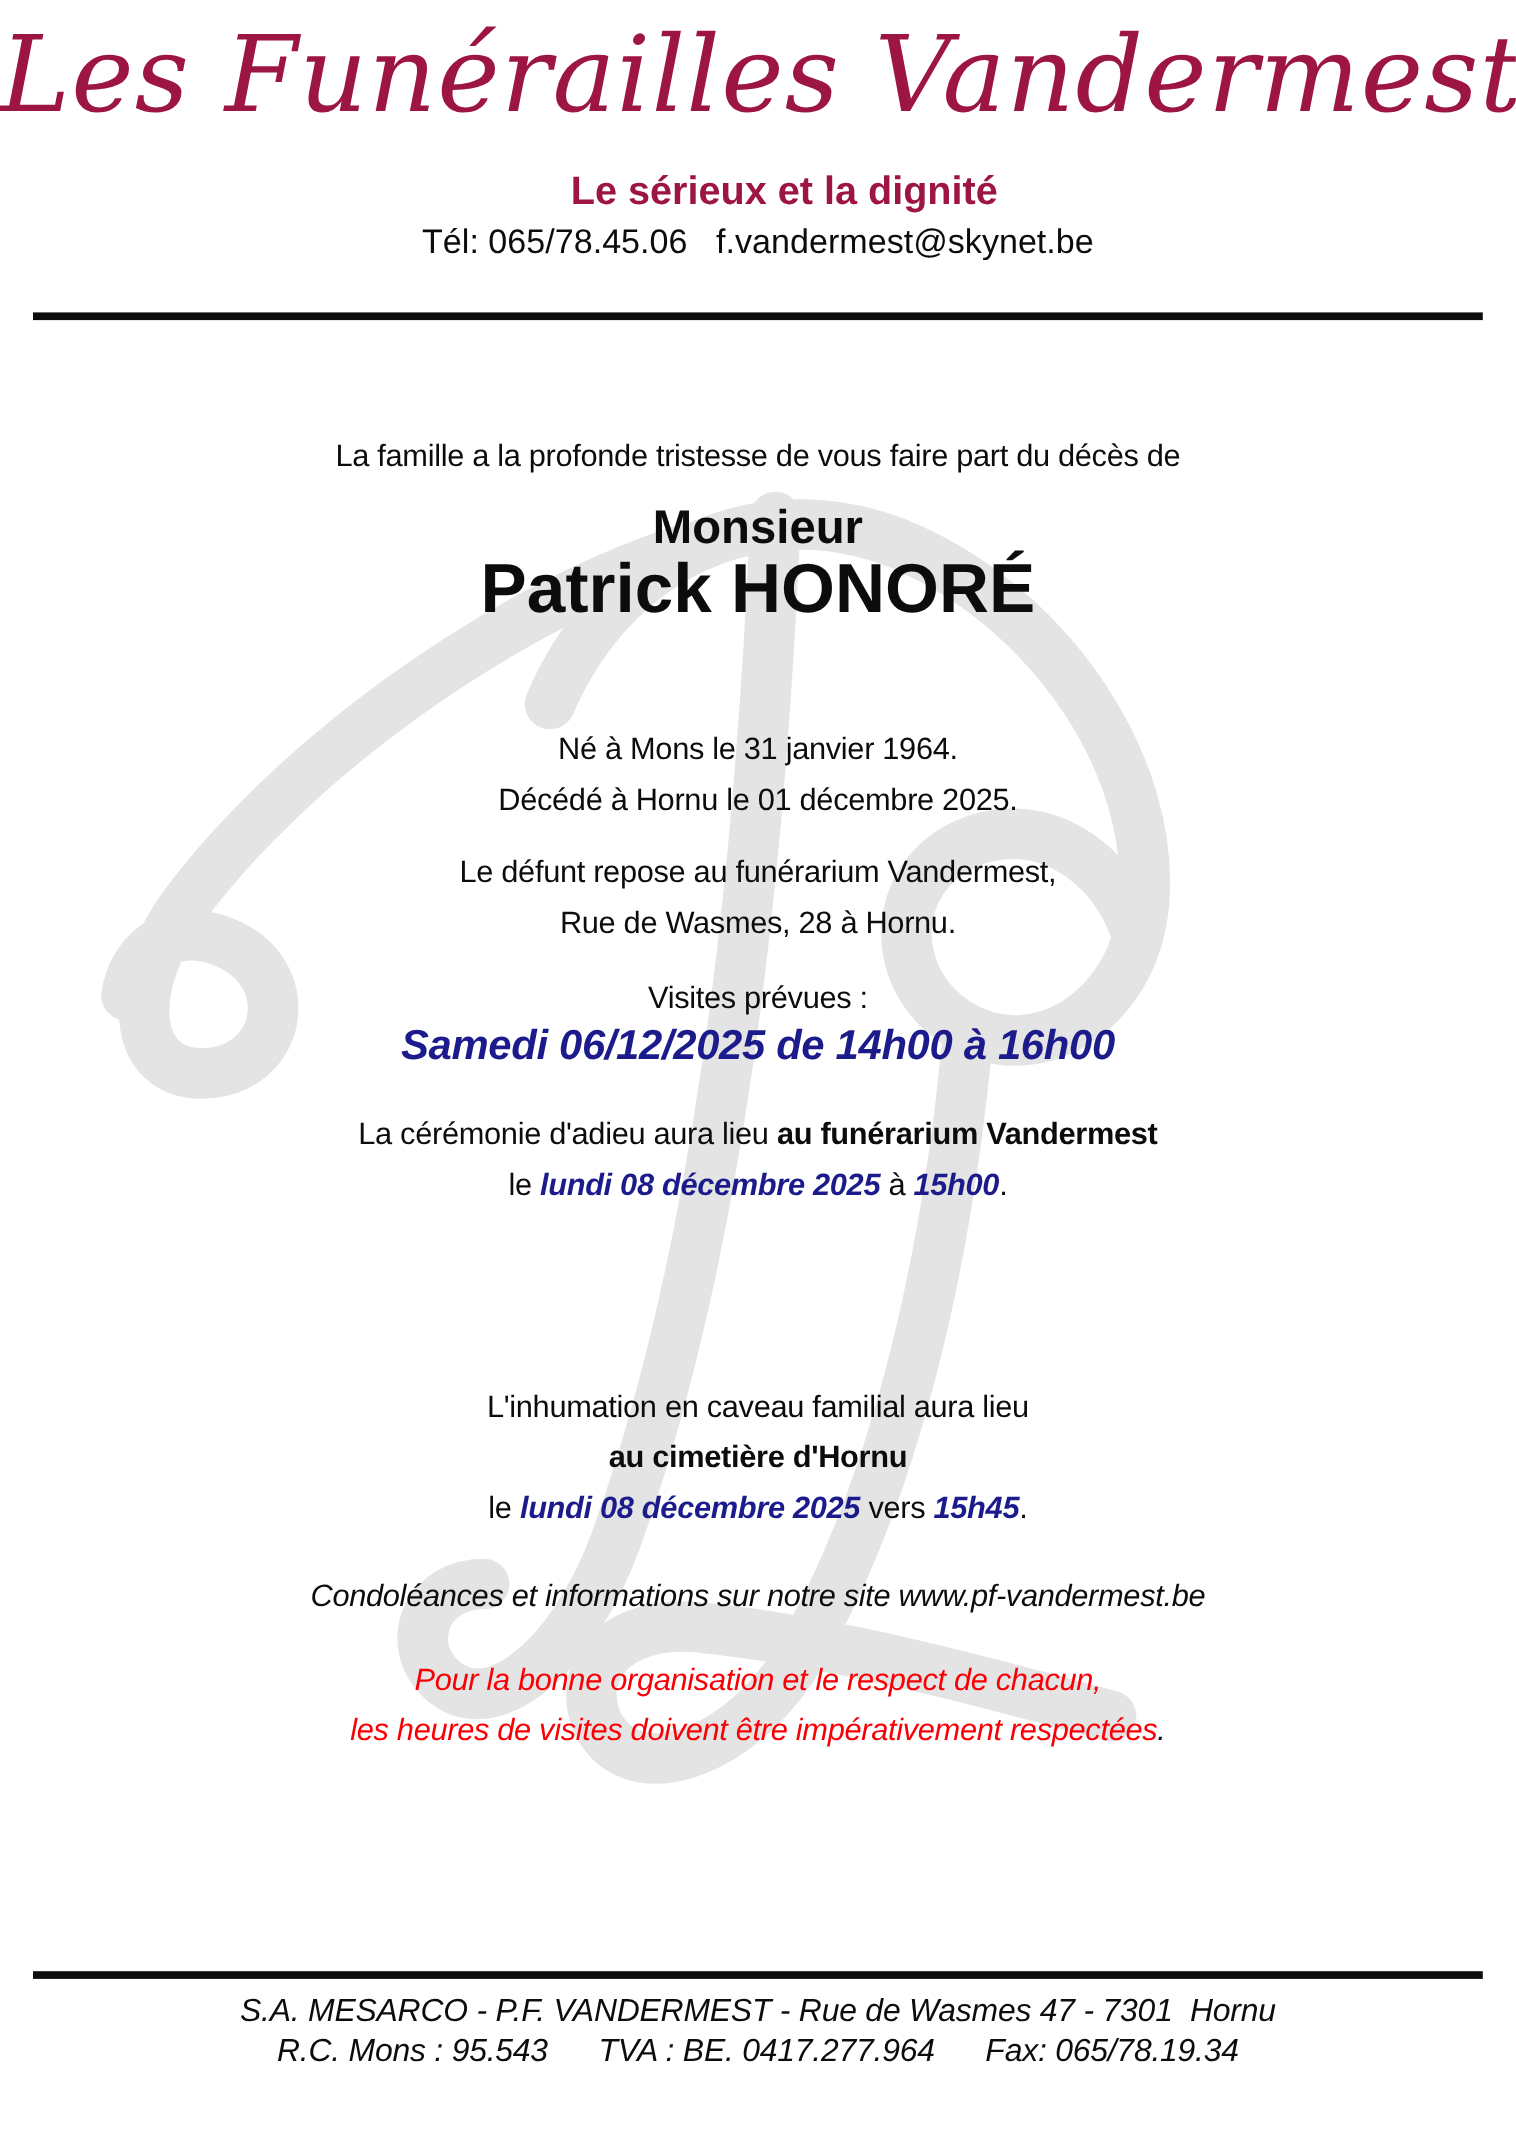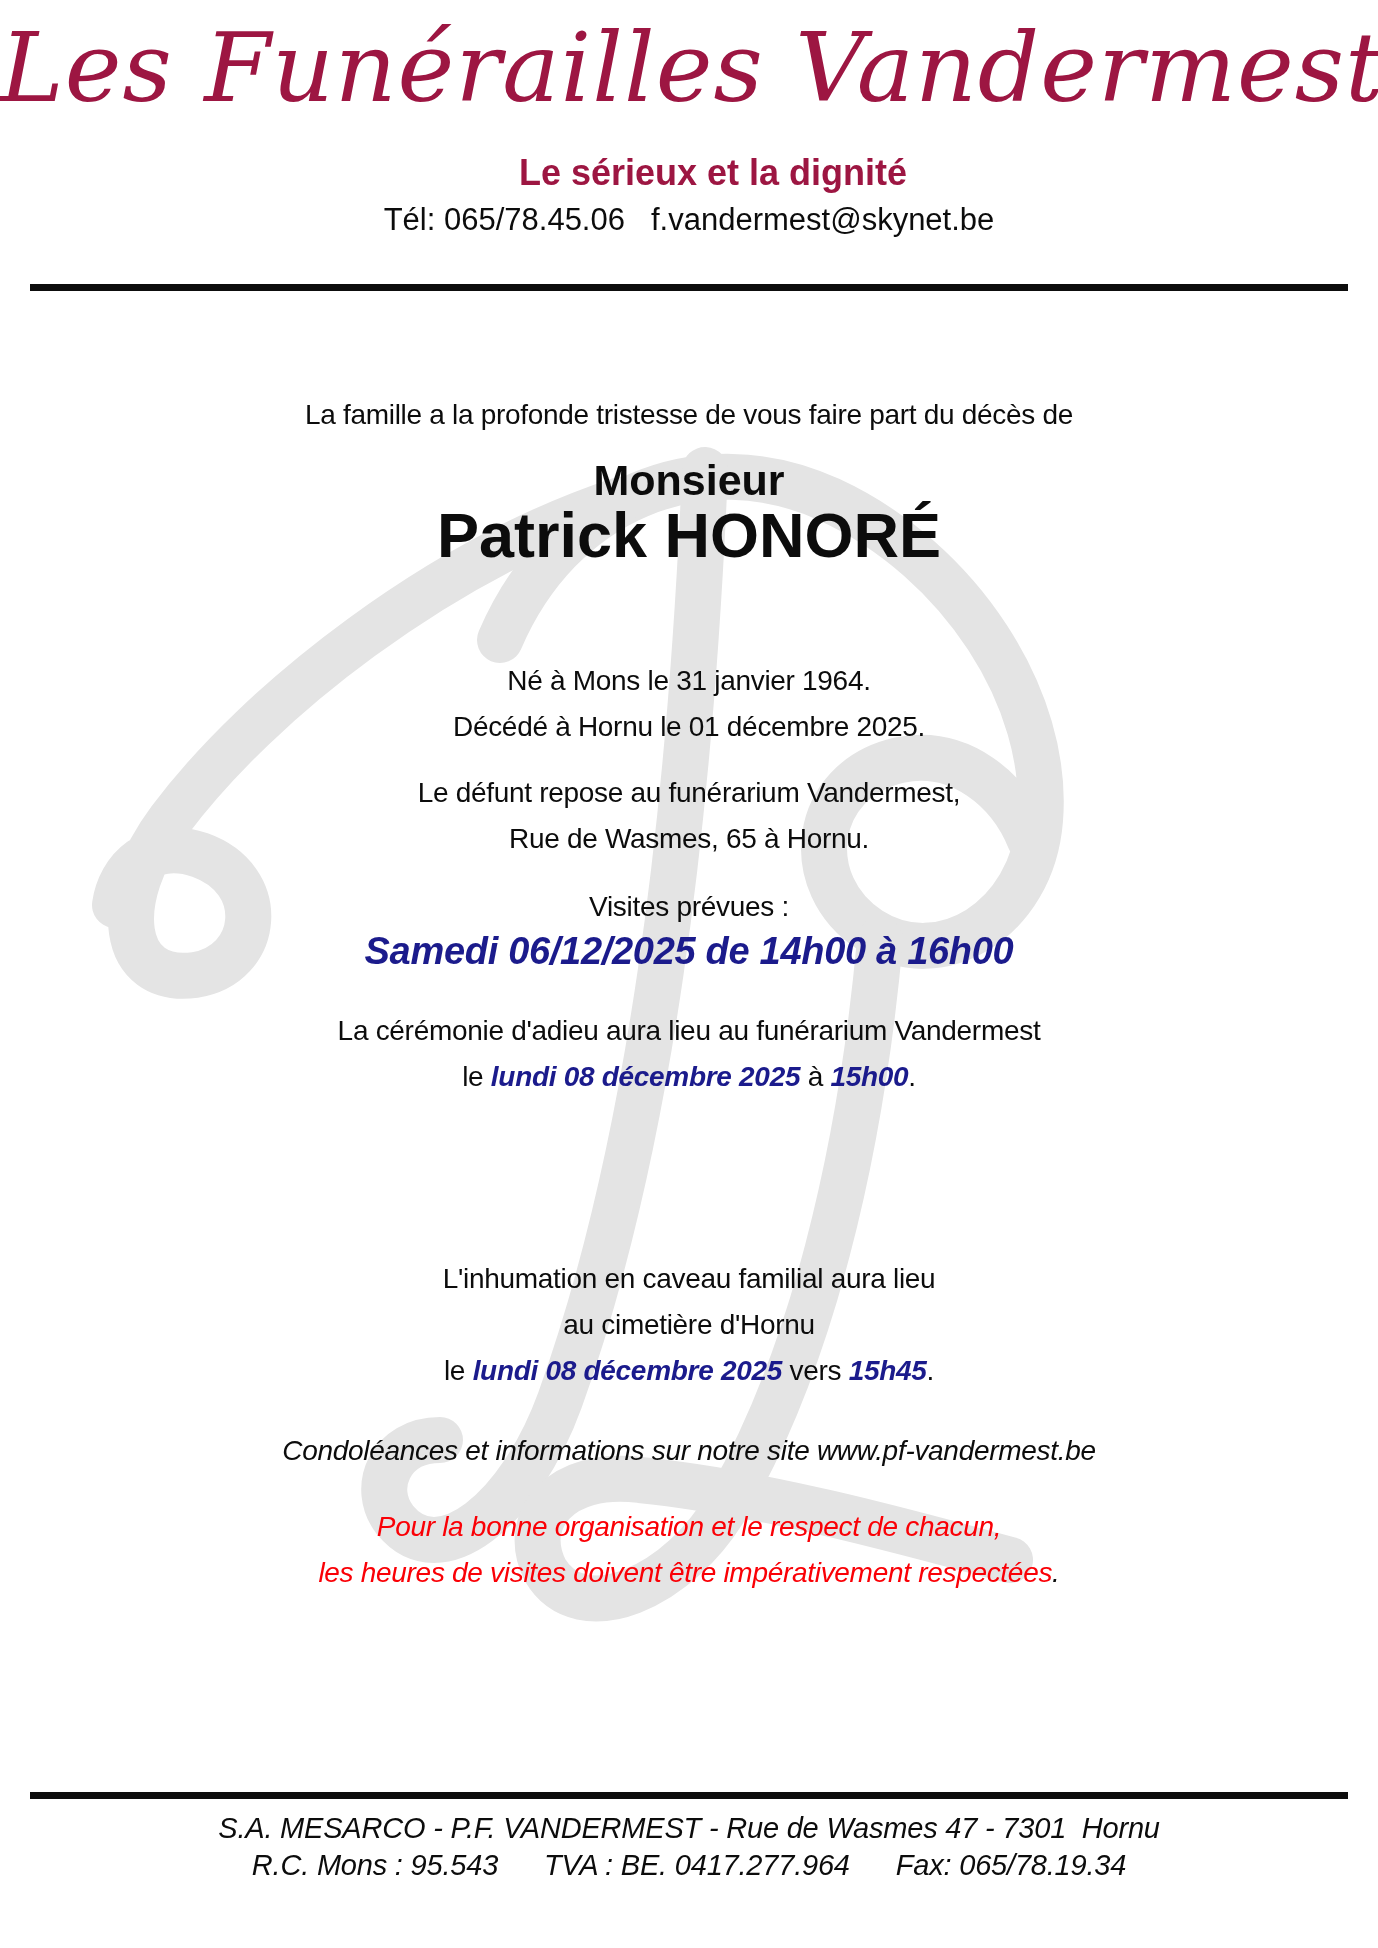--- a/index.html
+++ b/index.html
@@ -33,21 +33,21 @@
   .vitals{top:658px;}
   .repose{top:770px;}
   .visits-label{top:884px;}
   .visits-schedule{top:928px;font-size:38px;}
   .ceremony{top:1008px;}
   .gathering{top:1132px;}
   .inhumation{top:1256px;}
   .condolences{top:1428px;font-style:italic;}
   .notice{top:1504px;font-style:italic;color:var(--alert-red);}
 
-  .b{font-weight:400;text-align:center;}
+  .b{font-weight:700;text-align:center;}
   .navy{color:var(--navy);font-weight:700;font-style:italic;}
   .blk{color:#0c0c0c;}
 
   .footer-line{font-style:italic;font-size:29px;line-height:37px;letter-spacing:-0.2px;}
   .footer-1{top:1810px;}
   .footer-2{top:1847px;}
   .footer-2 .fgap{display:inline-block;width:46px;}
 </style>
 </head>
 <body>
@@ -79,21 +79,21 @@
 
   <div class="line name">Patrick HONORÉ</div>
 
   <div class="line bodytext vitals">
     <div>Né à Mons le 31 janvier 1964.</div>
     <div>Décédé à Hornu le 01 décembre 2025.</div>
   </div>
 
   <div class="line bodytext repose">
     <div>Le défunt repose au funérarium Vandermest,</div>
-    <div>Rue de Wasmes, 65 à Hornu.</div>
+    <div>Rue de Wasmes, 28 à Hornu.</div>
   </div>
 
   <div class="line bodytext visits-label">Visites prévues :</div>
 
   <div class="line bodytext visits-schedule">
     <span class="navy">Samedi 06/12/2025 de 14h00 à 16h00</span>
   </div>
 
   <div class="line bodytext ceremony">
     <div><span>La cérémonie d'adieu aura lieu </span><span class="b">au funérarium Vandermest</span></div>

